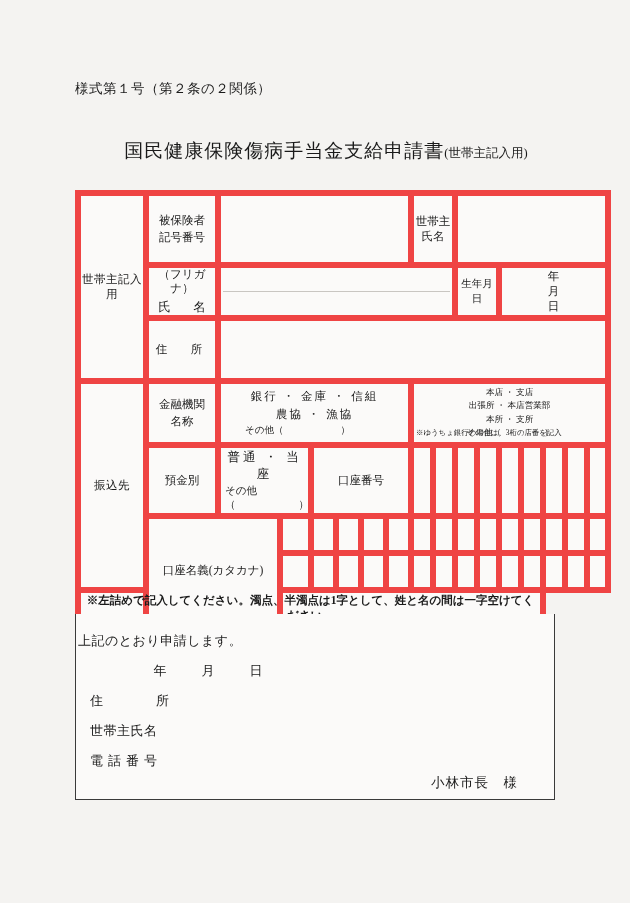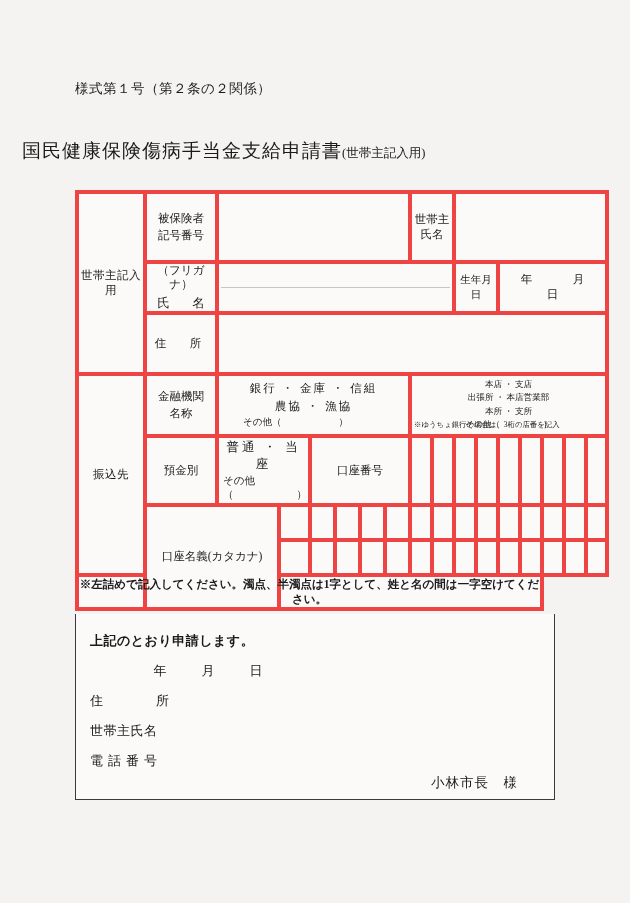--- a/index.html
+++ b/index.html
@@ -11,34 +11,34 @@
     -webkit-font-smoothing:antialiased;
   }
   .page{position:relative;width:630px;height:903px;}
 
   .form-no{
     position:absolute;left:75px;top:80px;
     font-size:13.5px;letter-spacing:.5px;
   }
   .title{
     position:absolute;left:0;top:138px;width:630px;
-    text-align:left;
+    text-align:center;
     font-size:19px;letter-spacing:1px;
     padding-left:22px;box-sizing:border-box;
   }
   .title .sub{font-size:12.5px;letter-spacing:0;}
 
   .tbl{
     position:absolute;left:75px;top:190px;
     width:480px;
     border-collapse:collapse;
     table-layout:fixed;
   }
   .tbl td{
-    border:4px solid #ef4444;
+    border:6px solid #ef4444;
     font-size:11.5px;
     vertical-align:middle;
     text-align:center;
     padding:0;
     background:#fbfaf9;
   }
   .lbl-v{font-size:11.5px;letter-spacing:.5px;}
   .sp2{letter-spacing:6px;padding-left:6px;}
   .two-line{line-height:1.45;}
   .small{font-size:8.2px;letter-spacing:0;line-height:1.5;}
@@ -81,21 +81,21 @@
   .katanote{
     text-align:left;padding-left:5px;font-size:7.6px;letter-spacing:0;font-weight:bold;
   }
 
   .footer{
     position:absolute;left:75px;top:614px;width:480px;height:186px;
     border:1px solid #3a3a3a;border-top:none;background:#fbfaf9;
     box-sizing:border-box;
   }
   .f-line{position:absolute;font-size:13px;}
-  .f1{left:14px;top:18px;letter-spacing:.5px;font-weight:bold;}
+  .f1{left:2px;top:18px;letter-spacing:.5px;}
   .f2{left:60px;top:48px;letter-spacing:0;}
   .f2 span{display:inline-block;width:48px;text-align:center;}
   .f3{left:14px;top:78px;letter-spacing:9px;}
   .f4{left:14px;top:108px;letter-spacing:.5px;}
   .f5{left:14px;top:138px;letter-spacing:5px;}
   .f6{right:36px;top:160px;letter-spacing:1px;font-size:13.5px;}
 </style>
 </head>
 <body>
 

